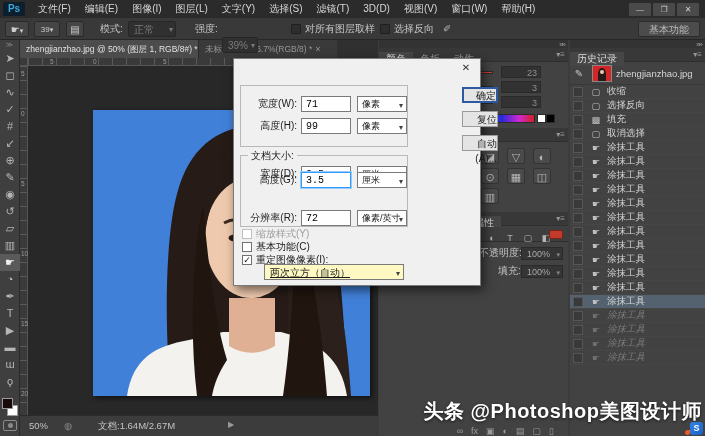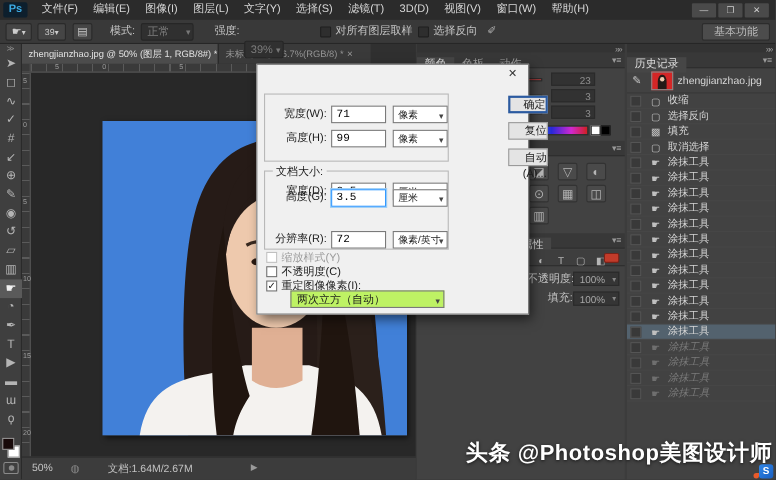--- a/index.html
+++ b/index.html
@@ -167,21 +167,21 @@
   .combo .arrow, #resample-dd .arrow { position:absolute; right:3px; top:1px; font-size:8px; color:#444; }
   .dlg-btn { position:absolute; left:180px; width:36px; height:16px; background:#e4e4e4; border:1px solid #9a9a9a;
              font-size:10px; text-align:right; line-height:15px;margin-left:48px; }
   .dlg-btn.default { border:2px solid #2b5aa0; line-height:13px; }
   .dlg-check { position:absolute; left:8px; height:13px; display:flex; align-items:center; gap:4px; font-size:10px; }
   .dlg-check .box { width:10px; height:10px; border:1px solid #707070; background:#fff; font-size:9px;
                     line-height:9px; text-align:center; color:#111; }
   .dlg-check.disabled { color:#9c9c9c; }
   .dlg-check.disabled .box { border-color:#c0c0c0; }
   #resample-dd { position:absolute; left:30px; top:205px; width:140px; height:16px; border:1px solid #7a7a7a;
-                 background:#bef264; font-size:10px; line-height:15px; padding-left:5px; }
+                 background:#fef9c3; font-size:10px; line-height:15px; padding-left:5px;text-decoration:underline; }
 
   
   #watermark { position:absolute; right:3px; top:398px; z-index:60; color:#fff; font-size:20px;
                font-weight:bold; text-shadow:0 1px 3px rgba(0,0,0,.7); letter-spacing:0.5px; }
   #taskbar-icon { position:absolute; right:2px; bottom:1px; width:13px; height:13px; z-index:61;
                   background:linear-gradient(135deg,#2f86e8,#1b5fc0); border-radius:3px; color:#fff;
                   font-size:9px; font-weight:bold; text-align:center; line-height:13px; }
   #taskbar-icon::before { content:""; position:absolute; left:-5px; bottom:0; width:5px; height:5px;
                           background:#e85a2a; border-radius:50% 0 50% 50%; }
 </style>
@@ -374,20 +374,21 @@
       <span>100%</span>
     </div>
     <div class="lyr-ctl-row" style="left:119px;top:224px;">
       <span>填充:</span>
     </div>
     <div class="lyr-dd" style="left:142px;top:225px;">
       <span>100%</span>
     </div>
 
 
+    <div id="layers-footer"><span class="foot-icon">∞</span><span class="foot-icon">fx</span><span class="foot-icon">▣</span><span class="foot-icon">◐</span><span class="foot-icon">▤</span><span class="foot-icon">▢</span><span class="foot-icon">▯</span></div>
   </div>
 
   <div id="histcol" class="panel-col">
     <div class="col-head"></div>
     <div class="ptab-strip" id="hist-tabstrip">
       <span class="ptab active">历史记录</span>
       <span class="panel-menu">▾≡</span>
       <span class="collapse-arrows">»»</span>
     </div>
     <div id="hist-rows">
@@ -547,21 +548,21 @@
       <div class="dlg-btn" style="top: 52px;">复位</div>
       <div class="dlg-btn" style="top: 76px;">自动(A)...</div>
     </div>
   <div id="dlg-checks">
       <div class="dlg-check disabled" style="top: 168px;">
         <span class="box"></span>
         <span>缩放样式(Y)</span>
       </div>
       <div class="dlg-check" style="top: 181px;">
         <span class="box"></span>
-        <span>不透明度(C)</span>
+        <span>基本功能(C)</span>
       </div>
       <div class="dlg-check" style="top: 194px;">
         <span class="box">✓</span>
         <span>重定图像像素(I):</span>
       </div>
     </div>
 
   <div id="resample-dd">
     <span>两次立方（自动）</span>
     <span class="arrow">▾</span>

